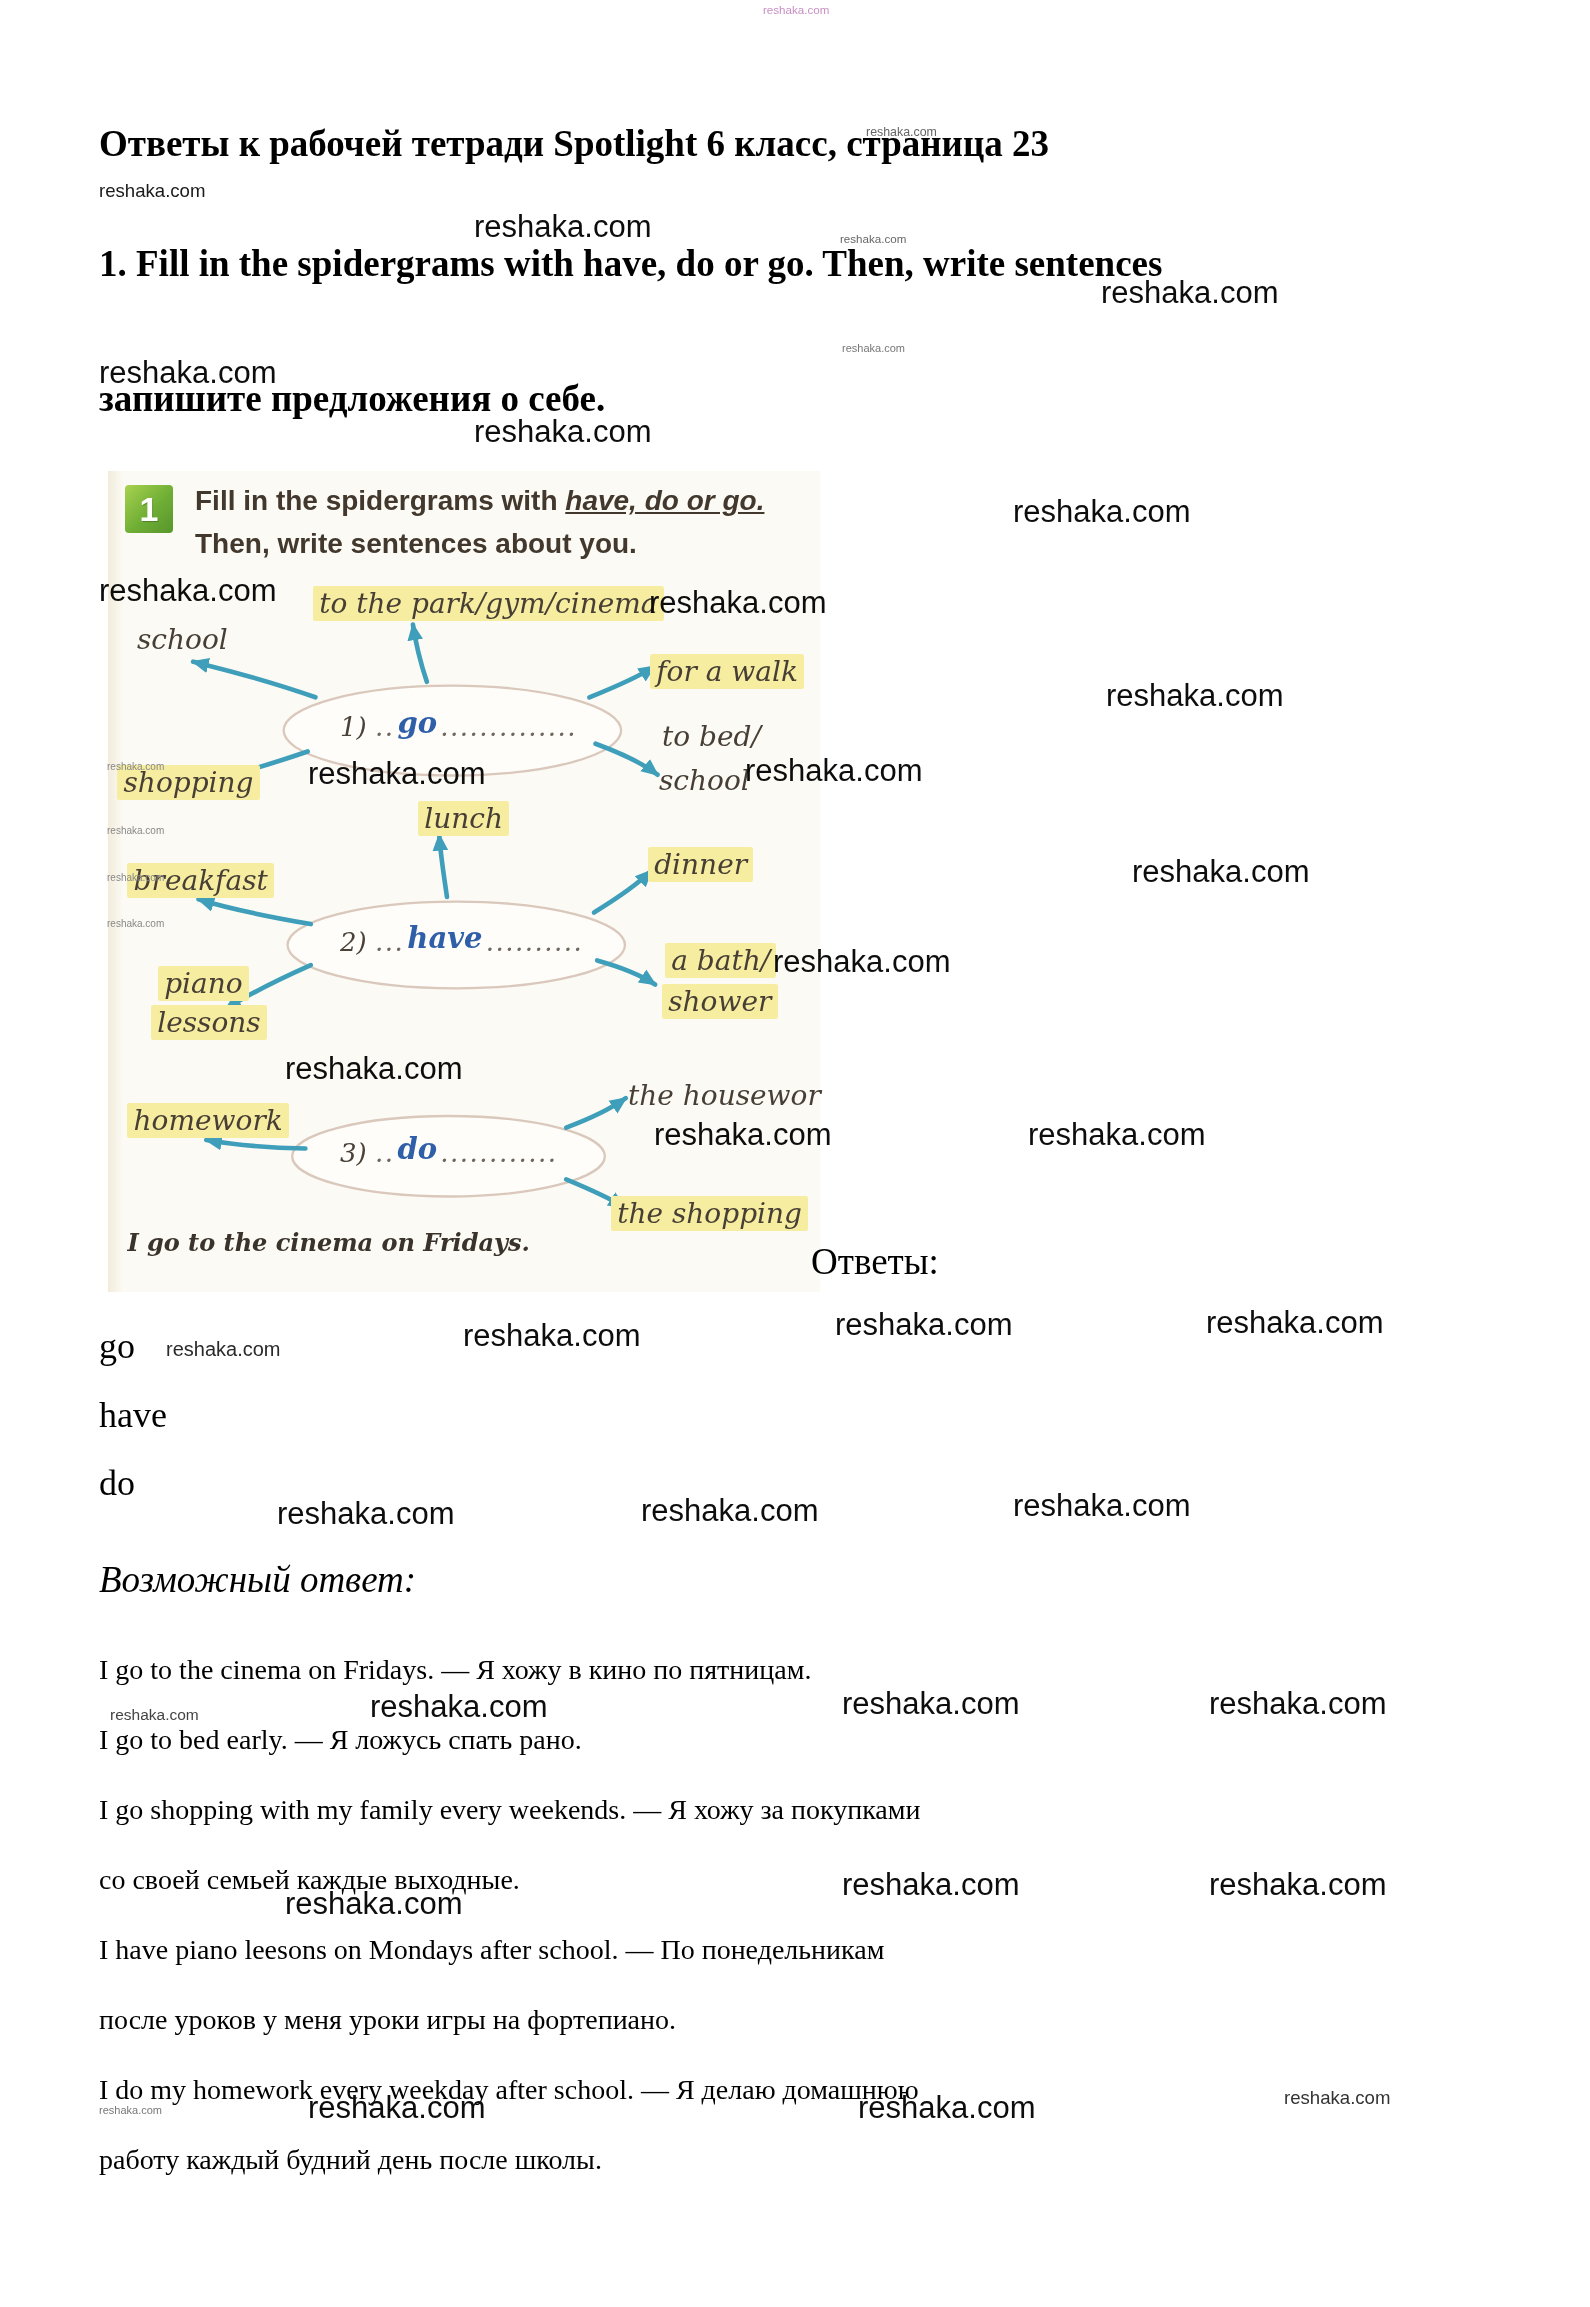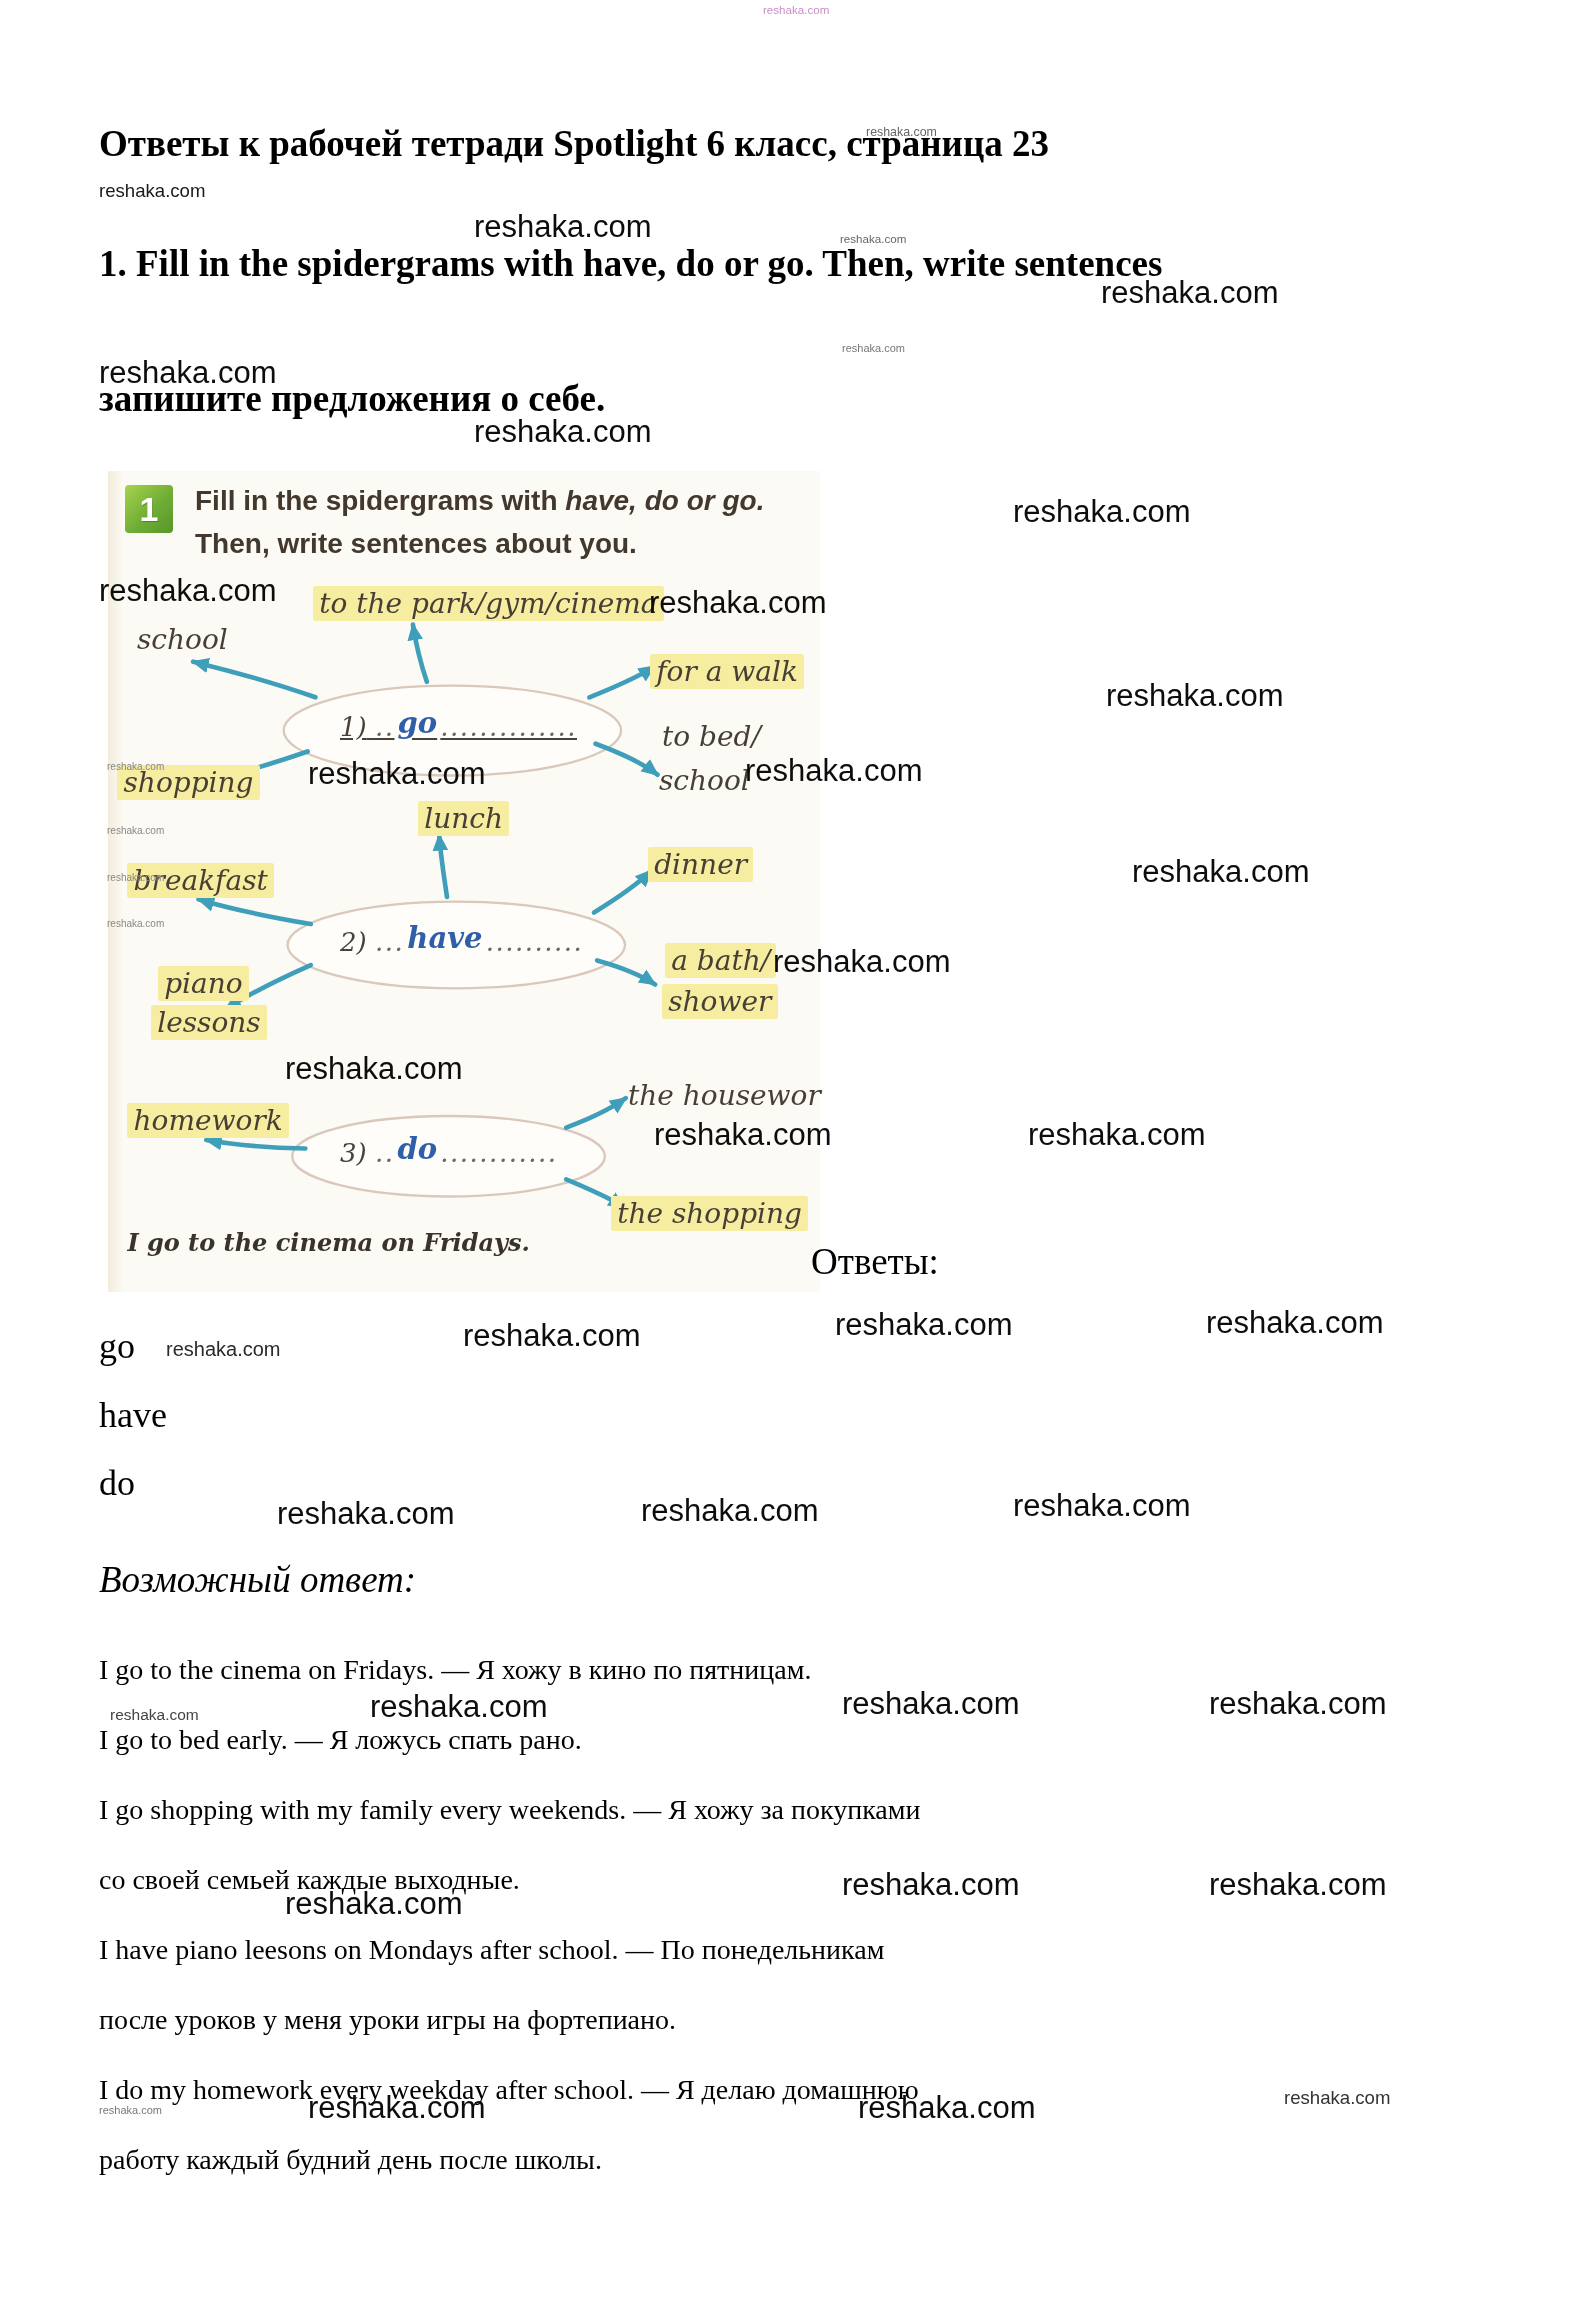--- a/index.html
+++ b/index.html
@@ -28,21 +28,21 @@
   .arrow { fill:none; stroke:#3f9fba; stroke-width:6; stroke-linecap:round; marker-end:url(#ah); }
   .green-box {
     position:absolute; left:17px; top:14px; width:48px; height:48px;
     background:linear-gradient(135deg,#a8d24f 0%, #6fae35 55%, #57962b 100%);
     color:#fff; font:bold 34px "Liberation Sans", sans-serif;
     display:flex; align-items:center; justify-content:center; border-radius:3.9px;
     text-shadow:0.8px 0.8px 0.8px rgba(0,0,0,.25);
   }
   .instr { position:absolute; left:87px; font:bold 28px "Liberation Sans", sans-serif; color:#42382d; white-space:nowrap; }
   .instr-1 { top:14px; } .instr-2 { top:57px; }
-  .instr em { font-style:italic; }
+  .instr em { font-style:italic;text-decoration:underline; }
   .ex-item { position:absolute; font:italic 28px "DejaVu Serif", serif; color:#473f35; white-space:nowrap; z-index:2; }
   .hl { background:#f6eda0; padding:0.8px 6.2px; border-radius:2.3px;text-align:center; }
   .oval-label { position:absolute; font:italic 26px "DejaVu Serif", serif; color:#4a4238; white-space:nowrap; z-index:2; }
   .oval-label .dots { color:#6f675d; letter-spacing:1.5px; }
   .oval-label .ans { color:#2f5fa8; font-weight:bold; font-size:29px; position:relative; top:-3.1px; padding:0 3.1px; }
   .ex-example { position:absolute; left:19.4px; top:757px; font:bold italic 24px "DejaVu Serif", serif; color:#3a332b; white-space:nowrap; z-index:2; }
 
   
   .answers-heading { position:absolute; left:811px; top:1240px; font-size:37px; color:#000; z-index:2; }
   .answer-word { position:absolute; left:99px; font-size:36px; color:#000; z-index:2; }
@@ -140,21 +140,21 @@
     <div class="instr instr-1"><span>Fill in the spidergrams with </span><em>have, do or go.</em></div>
     <div class="instr instr-2">Then, write sentences about you.</div>
 
     <div class="ex-item hl" style="left:205px; top:115px;">to the park/gym/cinema</div>
     <div class="ex-item" style="left:29px; top:152px;">school</div>
     <div class="ex-item hl" style="left:542px; top:183px;">for a walk</div>
     <div class="ex-item" style="left:554px; top:249px;">to bed/</div>
     <div class="ex-item" style="left:551px; top:293px;text-align:center;">school</div>
     <div class="ex-item hl" style="left:9.3px; top:294px;">shopping</div>
 
-    <div class="oval-label" style="left:232px; top:238px;text-decoration:underline;"><span>1)</span> <span class="dots">..</span><span class="ans">go</span><span class="dots">..............</span></div>
+    <div class="oval-label" style="left:232px; top:238px;"><span>1)</span> <span class="dots">..</span><span class="ans">go</span><span class="dots">..............</span></div>
 
     <div class="ex-item hl" style="left:310px; top:330px;">lunch</div>
     <div class="ex-item hl" style="left:19.4px; top:392px;">breakfast</div>
     <div class="ex-item hl" style="left:540px; top:376px;">dinner</div>
     <div class="ex-item hl" style="left:50px; top:495px;">piano</div>
     <div class="ex-item hl" style="left:43px; top:534px;">lessons</div>
     <div class="ex-item hl" style="left:557px; top:472px;">a bath/</div>
     <div class="ex-item hl" style="left:554px; top:513px;">shower</div>
 
     <div class="oval-label" style="left:232px; top:453px;"><span>2)</span> <span class="dots">...</span><span class="ans">have</span><span class="dots">..........</span></div>

